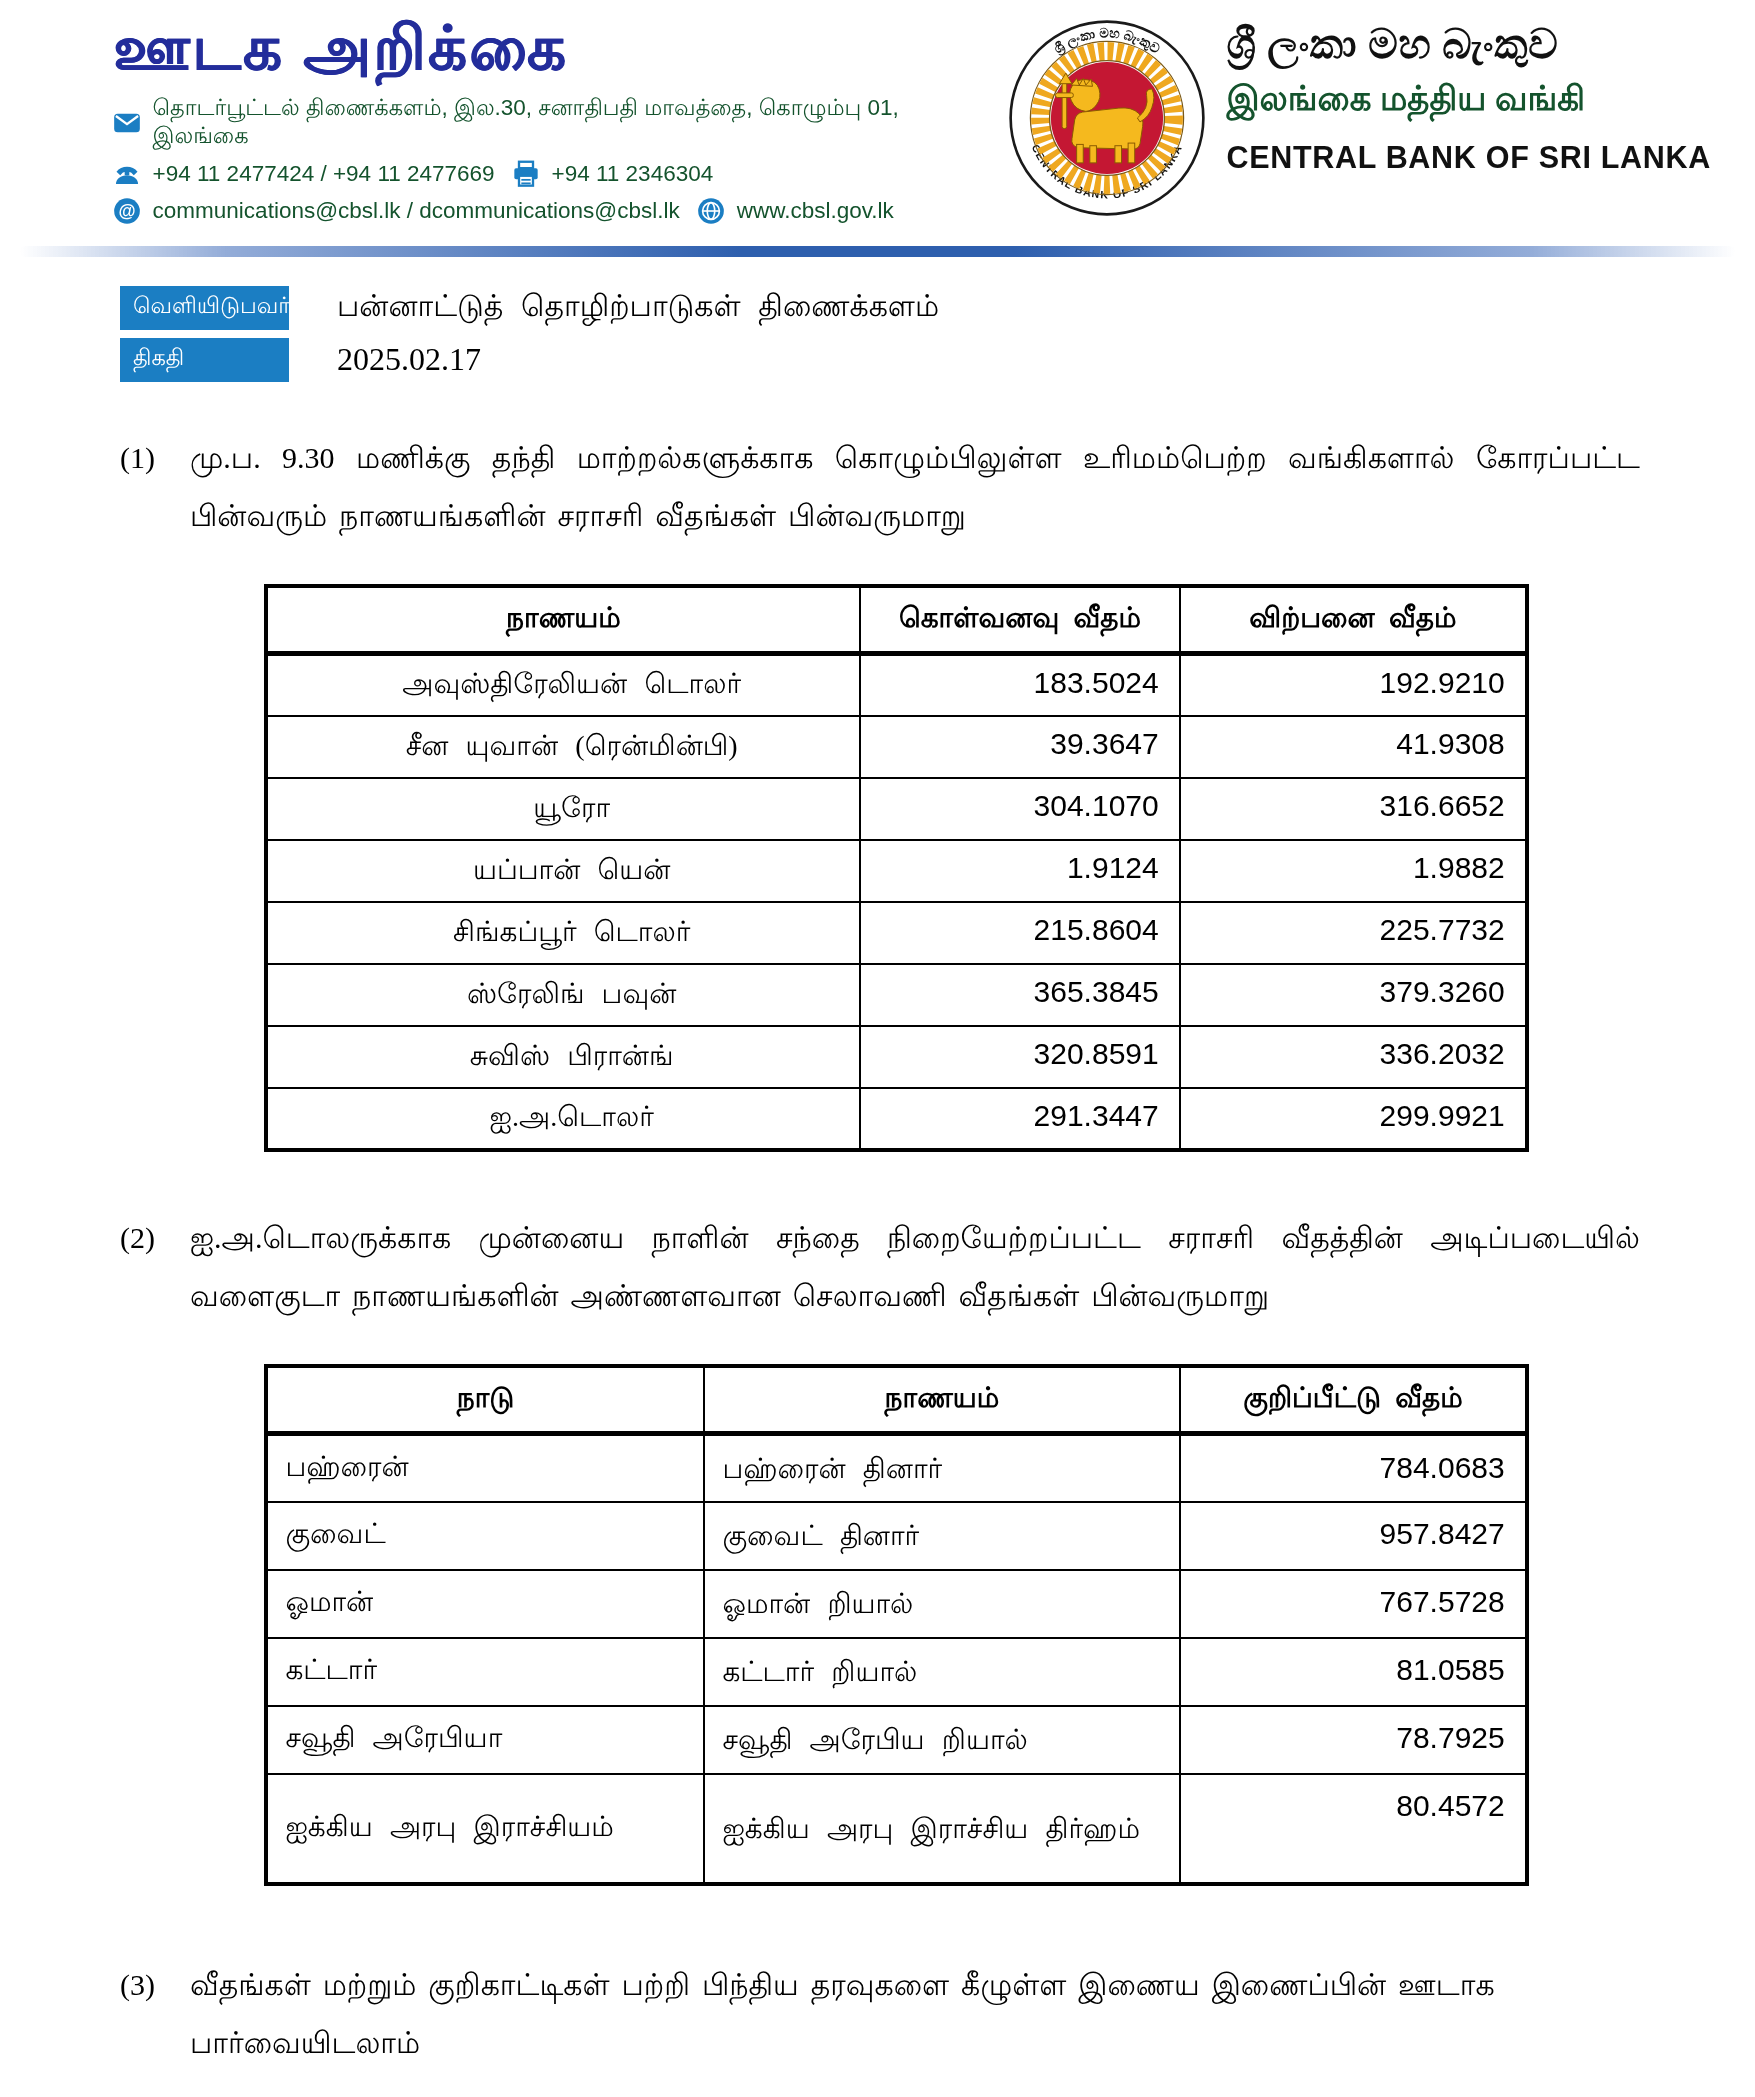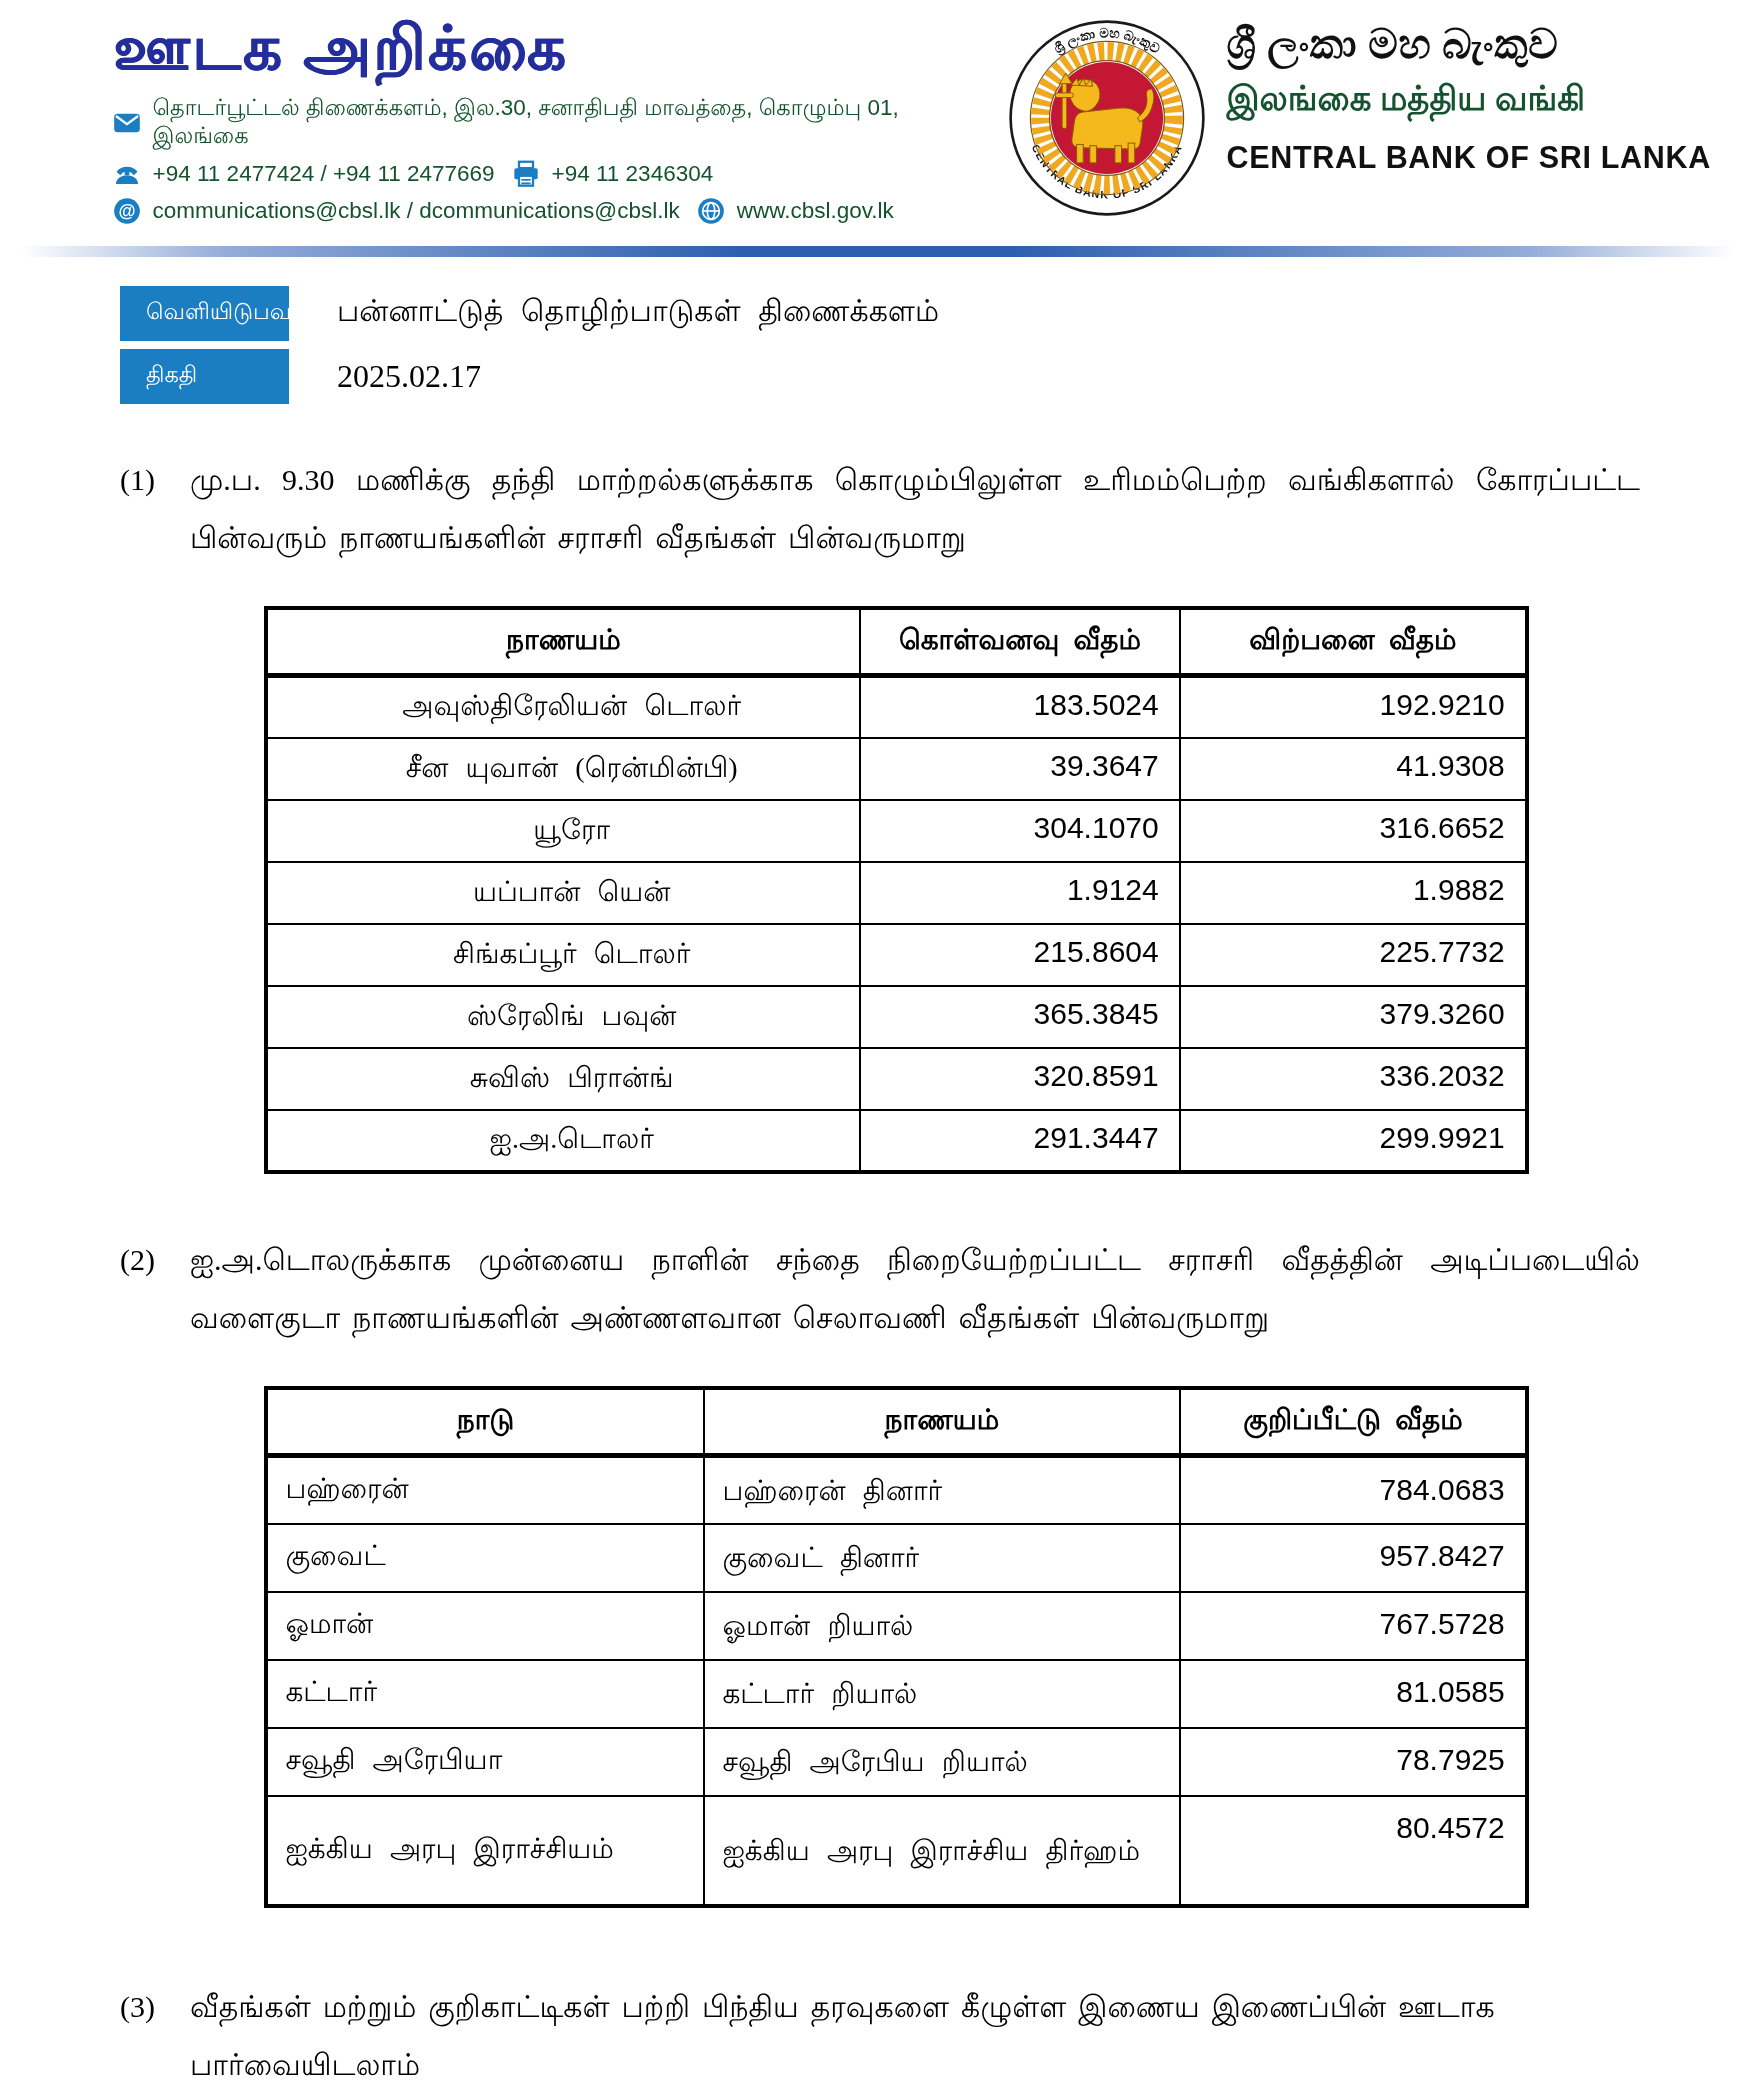--- a/index.html
+++ b/index.html
@@ -26,23 +26,23 @@
   .bn-si{font-size:41px;font-weight:700;letter-spacing:0.7px;color:#111;}
   .bn-ta{font-size:34px;font-weight:700;margin-top:11.6px;color:#14532d;}
   .bn-en{font-family:"Liberation Sans",sans-serif;font-size:30.5px;font-weight:700;margin-top:17.4px;letter-spacing:0.7px;color:#111;}
   
   .divider{height:11px;margin:20.3px 20.3px 0 20.3px;border-radius:5.8px;
     background:linear-gradient(90deg,rgba(140,165,210,0) 0%,#93acd8 12%,#2e5fae 42%,#2e5fae 58%,#93acd8 88%,rgba(140,165,210,0) 100%);
     filter:blur(0.7px);}
   
   .meta{margin:29px 0 0 120px;}
   .meta-row{display:flex;align-items:center;margin-bottom:8px;}
-  .meta-label{width:169px;height:55px;background:var(--label-blue,#1B7EC3);color:#fff;
+  .meta-label{width:169px;height:44px;background:var(--label-blue,#1B7EC3);color:#fff;
     font-family:Liberation Mono, monospace;font-size:22.5px;display:flex;align-items:center;
-    padding-left:26px;box-sizing:border-box;}
+    padding-left:13px;box-sizing:border-box;}
   .meta-value{margin-left:48px;font-size:30px;word-spacing:10.2px;}
   .meta-value.date{font-size:32px;word-spacing:0;}
   
   .content{padding:0 115px 0 120px;}
   .para{display:flex;font-size:30px;line-height:1.95;}
   .para .pnum{width:70px;flex:none;}
   .para .pbody{flex:1;text-align:justify;word-spacing:4.4px;}
   .para.p1{margin-top:47px;}
   .para.p2{margin-top:57px;}
   .para.p3{margin-top:70px;}

